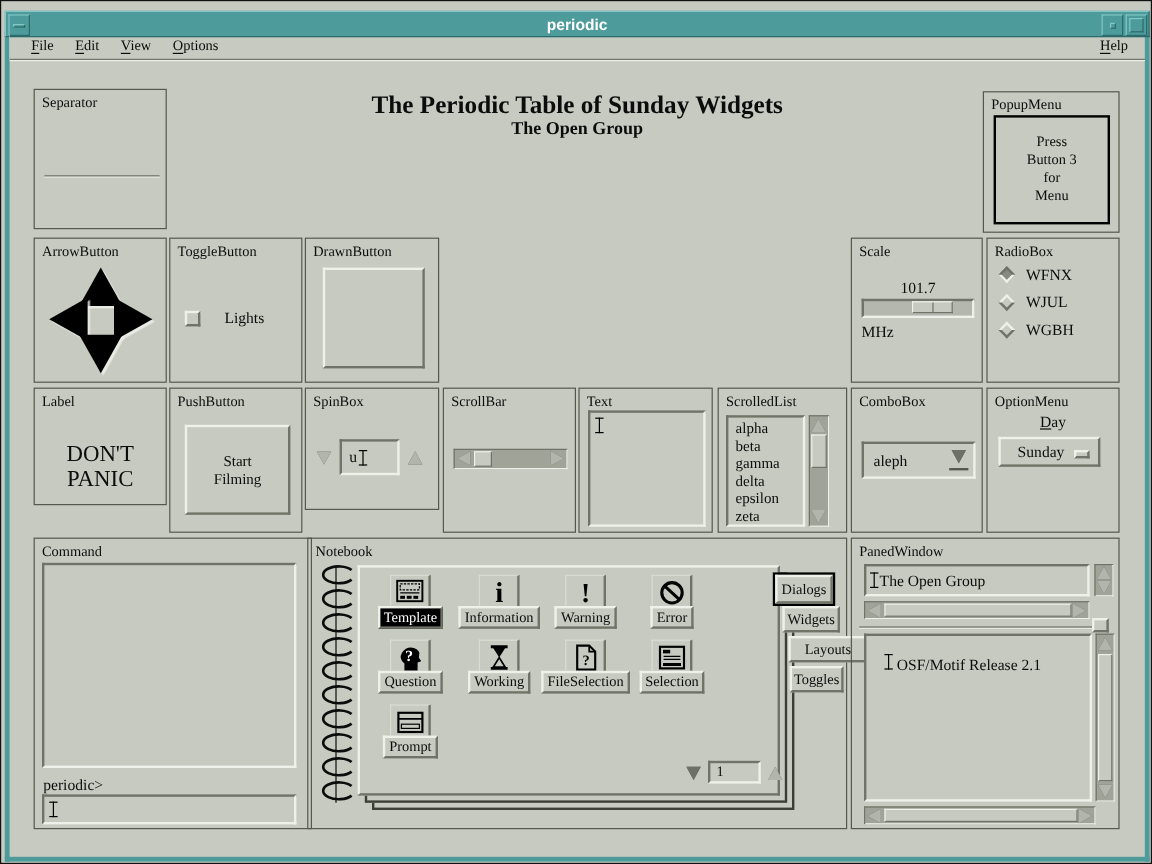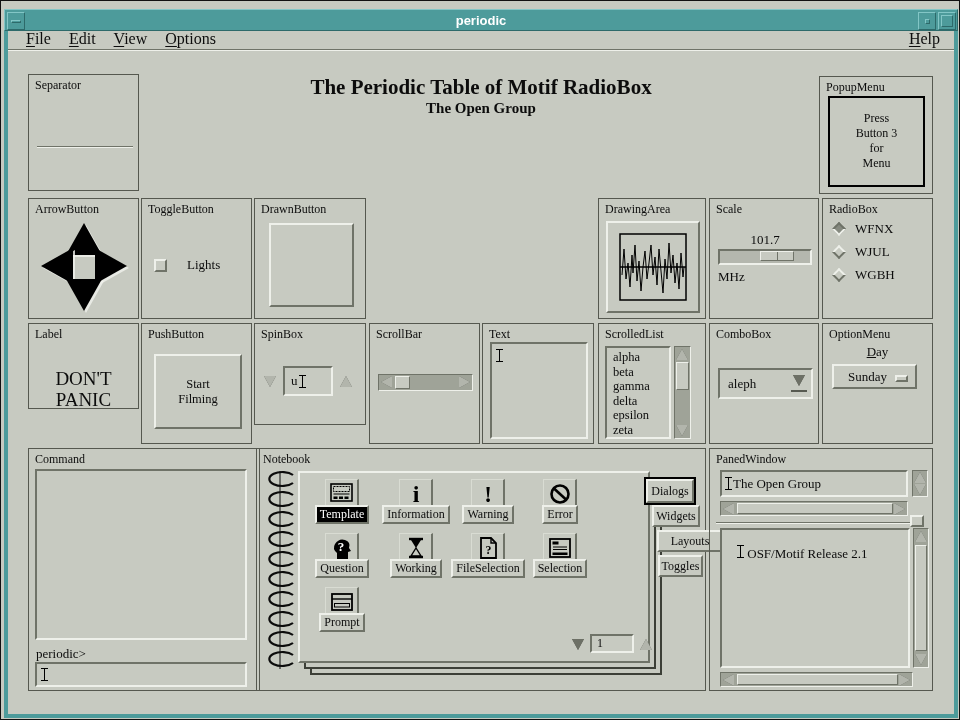--- a/index.html
+++ b/index.html
@@ -18,21 +18,21 @@
   .wm-title{position:absolute;left:0;right:0;top:3px;text-align:center;color:#fff;
     font:bold 13px "Liberation Sans",sans-serif}
   .wmbtn{position:absolute;top:2px;width:18px;height:18px;background:var(--teal);
     border-top:1px solid var(--tealL);border-left:1px solid var(--tealL);
     border-bottom:1px solid var(--tealD);border-right:1px solid var(--tealD)}
   .wmbtn .glyph{position:absolute;background:var(--teal);
     border-top:1px solid var(--tealL);border-left:1px solid var(--tealL);
     border-bottom:1px solid var(--tealD);border-right:1px solid var(--tealD)}
   
   .menubar{position:absolute;left:7px;top:27px;width:946px;height:22px;display:flex;align-items:center;
-    font-size:16px;border-bottom:1px solid var(--dk);box-shadow:0 1px 0 var(--lt)}
+    font-size:12px;border-bottom:1px solid var(--dk);box-shadow:0 1px 0 var(--lt)}
   .mi{margin-left:18px;cursor:default}
   .mi u{text-underline-offset:2px}
   .mi.right{margin-left:auto;margin-right:14px}
   
   .frame{position:absolute;border:1px solid var(--dk2)}
   .flabel{position:absolute;left:6px;top:3px;font-size:12px;white-space:nowrap}
   .sunken{background:var(--bg);border-top:2px solid var(--dk);border-left:2px solid var(--dk);
     border-bottom:2px solid var(--lt);border-right:2px solid var(--lt)}
   .raised{background:var(--bg);border-top:2px solid var(--lt);border-left:2px solid var(--lt);
     border-bottom:2px solid var(--dk);border-right:2px solid var(--dk)}
@@ -98,21 +98,21 @@
   </div>
 
   <div class="menubar">
     <span class="mi"><u>F</u><span>ile</span></span>
     <span class="mi"><u>E</u><span>dit</span></span>
     <span class="mi"><u>V</u><span>iew</span></span>
     <span class="mi"><u>O</u><span>ptions</span></span>
     <span class="mi right"><u>H</u><span>elp</span></span>
   </div>
 
-  <div class="abs" style="left:200px;top:74px;width:560px;text-align:center;font-weight:bold;font-size:21px">The Periodic Table of Motif RadioBox</div>
+  <div class="abs" style="left:200px;top:74px;width:560px;text-align:center;font-weight:bold;font-size:21px">The Periodic Table of Sunday Widgets</div>
   <div class="abs" style="left:200px;top:99px;width:560px;text-align:center;font-weight:bold;font-size:15px">The Open Group</div>
 
   <div class="frame" style="left:27px;top:73px;width:111px;height:117px">
     <span class="flabel">Separator</span>
     <div class="abs etchline" style="left:8px;top:71px;width:96px;height:1px"></div>
   </div>
 
   <div class="frame" style="left:818px;top:75px;width:114px;height:118px">
     <span class="flabel">PopupMenu</span>
     <div class="abs" style="left:8px;top:19px;width:97px;height:91px;border:2px solid #000;text-align:center;font-size:12px;padding-top:13px;line-height:15px">
@@ -135,30 +135,20 @@
     <span class="flabel">ToggleButton</span>
     <span class="abs raised" style="left:12px;top:60px;width:13px;height:13px"></span>
     <span class="abs" style="left:45px;top:58px;font-size:13px">Lights</span>
   </div>
 
   <div class="frame" style="left:253px;top:197px;width:112px;height:121px">
     <span class="flabel">DrawnButton</span>
     <div class="abs raised" style="left:14px;top:24px;width:85px;height:84px"></div>
   </div>
 
-  <div class="frame" style="left:597px;top:197px;width:108px;height:121px">
-    <span class="flabel">DrawingArea</span>
-    <div class="abs raised" style="left:7px;top:22px;width:94px;height:92px">
-      <svg class="abs" style="left:11px;top:10px" width="68" height="68" viewBox="0 0 68 68">
-        <rect x="1" y="1" width="66" height="66" fill="none" stroke="#000" stroke-width="1.5"></rect>
-        <line x1="1" y1="34" x2="67" y2="34" stroke="#000" stroke-width="1.5"></line>
-        <polyline fill="none" stroke="#000" stroke-width="1" points="3,42 5,16 7,46 9,30 11,54 13,22 14,40 16,12 18,48 20,28 22,58 24,34 26,18 28,46 30,30 32,12 34,42 36,24 38,52 40,16 42,38 44,60 46,26 48,46 50,10 52,40 54,22 56,50 58,30 60,56 62,20 64,44 65,34"></polyline>
-      </svg>
-    </div>
-  </div>
 
   <div class="frame" style="left:708px;top:197px;width:110px;height:121px">
     <span class="flabel">Scale</span>
     <div class="abs" style="left:8px;top:33px;width:94px;text-align:center;font-size:13px">101.7</div>
     <div class="abs sunken" style="left:8px;top:50px;width:94px;height:16px;background:#b4b7ae">
       <div class="thumb" style="left:40px;top:0;width:34px;height:10px">
         <span class="abs" style="left:16px;top:0;width:1px;height:8px;background:var(--dk)"></span>
       </div>
     </div>
     <div class="abs" style="left:8px;top:70px;font-size:13px">MHz</div>
@@ -167,21 +157,21 @@
   <div class="frame" style="left:821px;top:197px;width:111px;height:121px">
     <span class="flabel">RadioBox</span>
     <span class="diamond sel" style="left:11px;top:25px"></span>
     <span class="abs" style="left:32px;top:22px;font-size:13px">WFNX</span>
     <span class="diamond" style="left:11px;top:48px"></span>
     <span class="abs" style="left:32px;top:45px;font-size:13px">WJUL</span>
     <span class="diamond" style="left:11px;top:71px"></span>
     <span class="abs" style="left:32px;top:68px;font-size:13px">WGBH</span>
   </div>
 
-  <div class="frame" style="left:27px;top:322px;width:111px;height:86px">
+  <div class="frame" style="left:27px;top:322px;width:111px;height:98px">
     <span class="flabel">Label</span>
     <div class="abs" style="left:0;top:44px;width:100%;text-align:center;font-weight:normal;font-size:19px;line-height:21px">
       <div>DON'T</div>
       <div>PANIC</div>
     </div>
   </div>
 
   <div class="frame" style="left:140px;top:322px;width:111px;height:121px">
     <span class="flabel">PushButton</span>
     <div class="abs raised" style="left:12px;top:30px;width:88px;height:75px;display:flex;flex-direction:column;align-items:center;justify-content:center;font-size:12.5px;line-height:15px">

